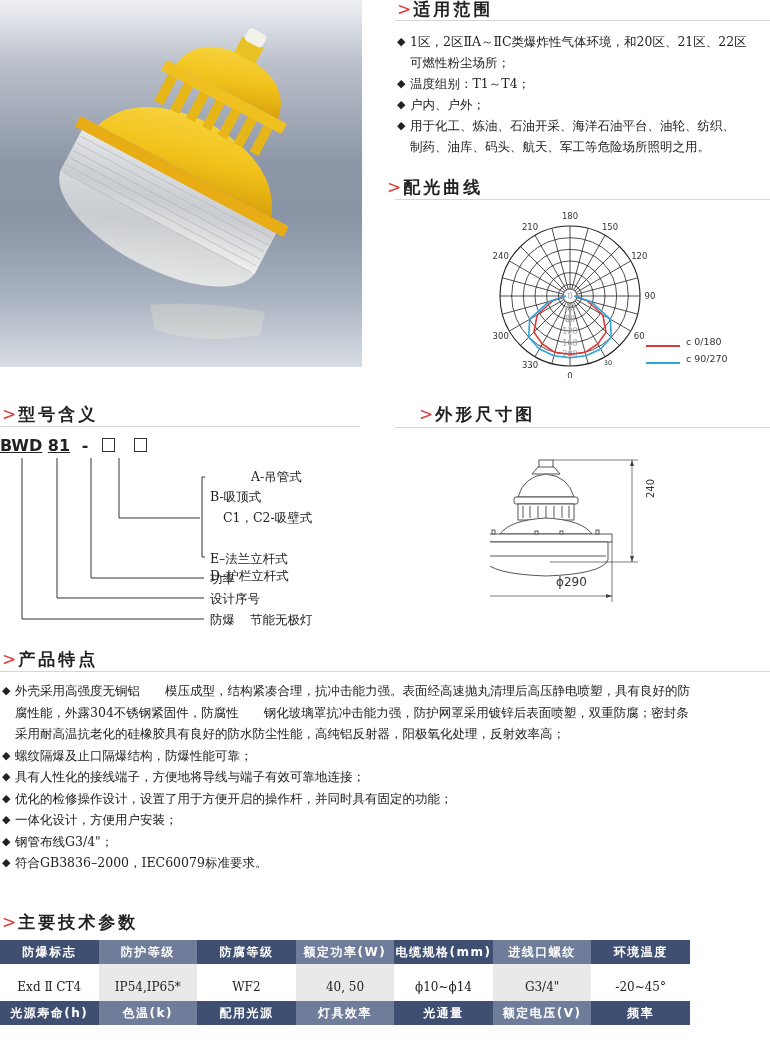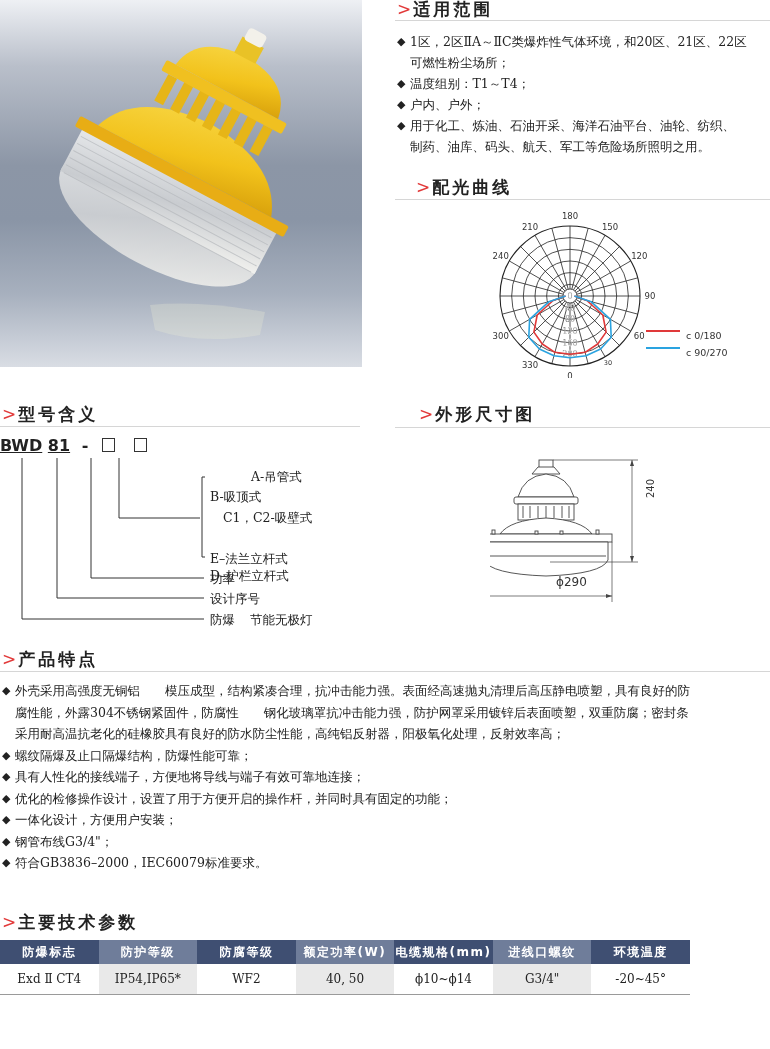--- a/index.html
+++ b/index.html
@@ -23,21 +23,21 @@
   .photo svg { position: absolute; left: 0; top: 0; }
 
   
   .list { position: absolute; font-size: 12.5px; line-height: 21px; color: #222; }
   .list .item { position: relative; padding-left: 13px; }
   .list .bullet { position: absolute; left: 0; top: 0; font-size: 11px; }
 
   
   .polar { position: absolute; left: 470px; top: 210px; }
   .legend { position: absolute; font-family: "DejaVu Sans", "Liberation Sans", sans-serif; font-size: 9.5px; color: #333; }
-  .legend .row { display: flex; align-items: flex-start; height: 17px; }
+  .legend .row { display: flex; align-items: flex-end; height: 17px; }
   .legend .sw { width: 34px; height: 2px; margin-right: 6px; }
 
   
   .model-code { position: absolute; left: 0; top: 436px; font-family: "DejaVu Sans", "Liberation Sans", sans-serif; font-weight: bold; font-size: 16px; color: #222; white-space: nowrap; }
   .model-code .u { text-decoration: underline; }
   .model-code .sq { display: inline-block; width: 13px; height: 14px; border: 1.3px solid #333; vertical-align: -1px; margin-left: 8px; }
   .model-lines { position: absolute; left: 0; top: 455px; }
   .mlabel { position: absolute; font-size: 12.5px; color: #222; white-space: nowrap; line-height: 16px; }
 
   
@@ -50,21 +50,21 @@
 
   
   .spec { position: absolute; left: 0; width: 690px; border-collapse: collapse; table-layout: fixed; }
   .spec th {
     height: 24px; font-family: "DejaVu Sans", "Liberation Sans", sans-serif; font-weight: bold;
     font-size: 12px; color: #fff; letter-spacing: 1.5px; text-align: center; white-space: nowrap; padding: 0;
   }
   .spec th.dark { background: #3f4f72; }
   .spec th.light { background: #6f7d9a; }
   .spec td {
-    height: 24px; font-size: 12px; text-align: center; color: #222; white-space: nowrap; padding: 8px;
+    height: 24px; font-size: 12px; text-align: center; color: #222; white-space: nowrap; padding: 16px;
     border-bottom: 1.5px solid #9a9a9a;
   }
   .spec td.w { background: #ffffff; }
   .spec td.g { background: #e9e9e9; }
 </style>
 </head>
 <body>
 
 <div class="photo">
   <svg width="362" height="367" viewBox="0 0 362 367">
@@ -127,21 +127,21 @@
 
 <div class="list" style="left:397px; top:31px; width:373px;">
   <div class="item"><span class="bullet">◆</span><span>1区，2区ⅡA～ⅡC类爆炸性气体环境，和20区、21区、22区</span></div>
   <div class="item"><span>可燃性粉尘场所；</span></div>
   <div class="item"><span class="bullet">◆</span><span>温度组别：T1～T4；</span></div>
   <div class="item"><span class="bullet">◆</span><span>户内、户外；</span></div>
   <div class="item"><span class="bullet">◆</span><span>用于化工、炼油、石油开采、海洋石油平台、油轮、纺织、</span></div>
   <div class="item"><span>制药、油库、码头、航天、军工等危险场所照明之用。</span></div>
 </div>
 
-<div class="sec-title" style="left:416px; top:175px;">
+<div class="sec-title" style="left:387px; top:175px;">
   <span class="arrow">&gt;</span><span>配光曲线</span>
 </div>
 <div class="sec-rule" style="left:395px; top:199px; width:375px;"></div>
 
 <svg class="polar" id="polar-svg" width="200" height="168" viewBox="0 0 200 168">
     <circle cx="100" cy="86" r="11.666666666666666" fill="none" stroke="#222" stroke-width="0.8"></circle>
     <circle cx="100" cy="86" r="23.333333333333332" fill="none" stroke="#222" stroke-width="0.8"></circle>
     <circle cx="100" cy="86" r="35" fill="none" stroke="#222" stroke-width="0.8"></circle>
     <circle cx="100" cy="86" r="46.666666666666664" fill="none" stroke="#222" stroke-width="0.8"></circle>
     <circle cx="100" cy="86" r="58.333333333333336" fill="none" stroke="#222" stroke-width="0.8"></circle>
@@ -357,14 +357,23 @@
     <td class="g">40, 50</td>
     <td class="w">ϕ10~ϕ14</td>
     <td class="g">G3/4"</td>
     <td class="w">-20~45°</td>
   </tr>
 </tbody>
   </table>
 
 <table class="spec" style="top:1001px;">
   <tbody>
+      <tr>
+    <th class="dark">光源寿命(h)</th>
+    <th class="light">色温(k)</th>
+    <th class="dark">配用光源</th>
+    <th class="light">灯具效率</th>
+    <th class="dark">光通量</th>
+    <th class="light">额定电压(V)</th>
+    <th class="dark">频率</th>
+  </tr>
 </tbody>
   </table>
 
 </body></html>

